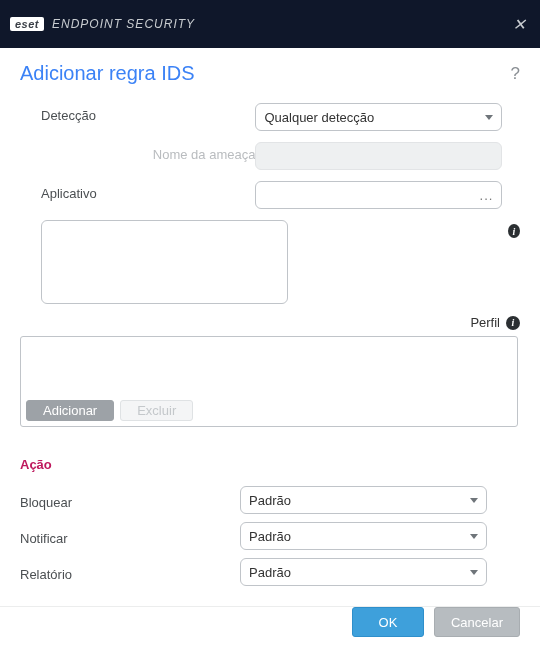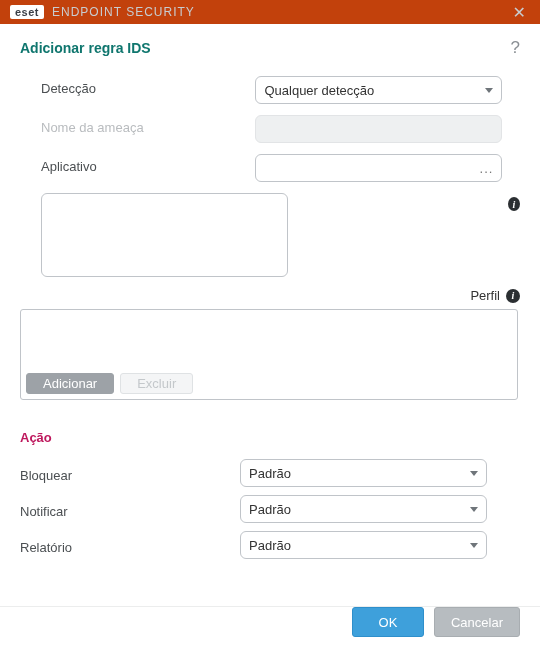--- a/index.html
+++ b/index.html
@@ -6,26 +6,27 @@
 body {
   width: 540px;
   height: 650px;
   font-family: "Segoe UI", Arial, sans-serif;
   font-size: 13px;
   color: #333;
   background: #fff;
   overflow: hidden;
 }
 .titlebar {
-  height: 24px;
-  background: #c2410c;
+  height: 48px;
+  background: #0f172a;
   color: #fff;
   display: flex;
   align-items: center;
   padding: 0 10px;
+  font-style: italic;
 }
 .logo {
   background: #fff;
   color: #3a3f47;
   font-weight: bold;
   font-size: 11px;
   letter-spacing: 0.5px;
   padding: 1px 5px;
   border-radius: 2px;
   margin-right: 8px;
@@ -45,41 +46,41 @@
 .content {
   padding: 14px 20px 10px 20px;
 }
 .heading-row {
   display: flex;
   align-items: center;
   justify-content: space-between;
   margin-bottom: 18px;
 }
 .heading {
-  font-size: 14px;
-  color: #0f766e;
-  font-weight: 700;
+  font-size: 20px;
+  color: #3b82f6;
+  font-weight: 400;
 }
 .help-q {
   color: #8a8f94;
   font-size: 17px;
   cursor: pointer;
 }
 .form-row {
   display: flex;
   align-items: flex-start;
   margin-bottom: 11px;
   margin-left: 21px;
 }
 .label-col {
   width: 220px;
   padding-top: 5px;
   color: #4b4f52;
 }
-.label-col.disabled { color: #b9bcbf; }
+.label-col.disabled { color: #b9bcbf; text-align: right; }
 .input-col {
   flex: 1;
   display: flex;
   align-items: flex-start;
 }
 .info-col {
   width: 18px;
   display:flex;
   align-items:flex-start;
   justify-content:center;

